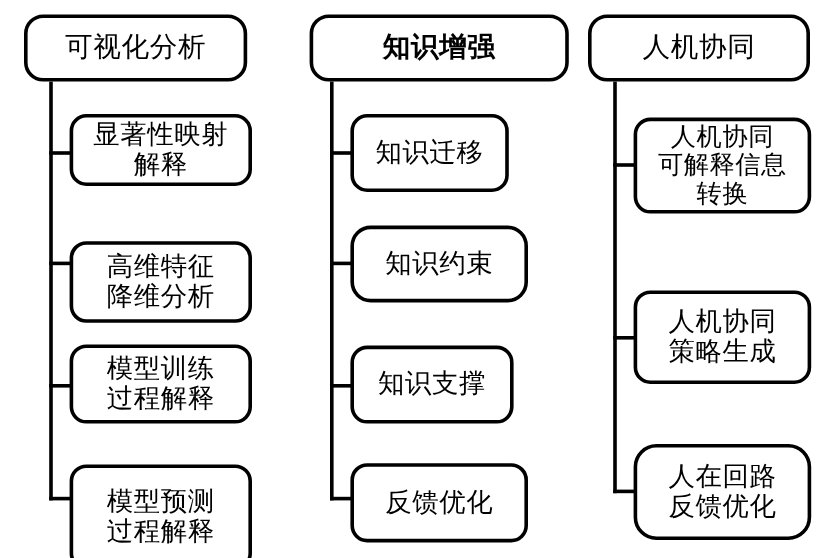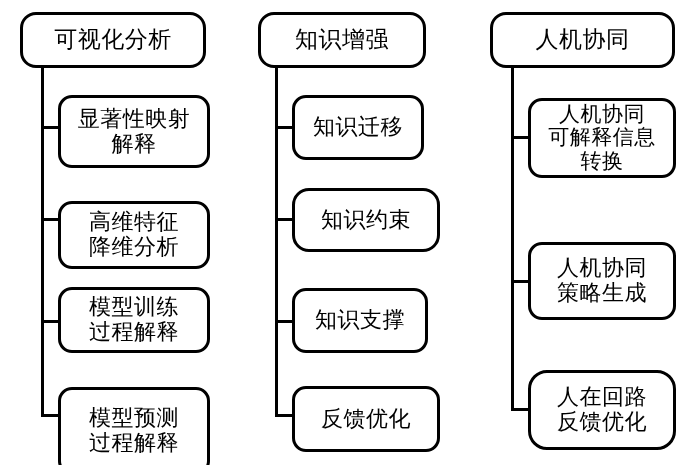--- a/index.html
+++ b/index.html
@@ -67,39 +67,39 @@
 
 <div id="diagram-root">
 
   <div class="column">
 
     <div class="node root" style="left:20px; top:12px; width:186px; height:56px;">可视化分析</div>
 
     <div class="trunk" style="left:41px; top:68px; height:349px;"></div>
 
     <div class="branch" style="left:41px; top:126px; width:19px;"></div>
-    <div class="node child" style="left:58px; top:95px; width:152px; height:73px;">显著性映射
+    <div class="node child" style="left:58px; top:95px; width:152px; height:60px;">显著性映射
 解释</div>
 
     <div class="branch" style="left:41px; top:218px; width:19px;"></div>
     <div class="node child" style="left:58px; top:185px; width:152px; height:68px;margin-top:16px;">高维特征
 降维分析</div>
 
     <div class="branch" style="left:41px; top:320px; width:19px;"></div>
     <div class="node child" style="left:58px; top:287px; width:152px; height:66px;">模型训练
 过程解释</div>
 
     <div class="branch" style="left:41px; top:414px; width:19px;"></div>
     <div class="node child" style="left:58px; top:387px; width:152px; height:88px;">模型预测
 过程解释</div>
   </div>
 
   <div class="column">
 
-    <div class="node root" style="left:258px; top:12px; width:168px; height:56px;">知识增强</div>
+    <div class="node root" style="left:258px; top:12px; width:216px; height:56px;font-weight:bold;">知识增强</div>
 
     <div class="trunk" style="left:275px; top:68px; height:349px;"></div>
 
     <div class="branch" style="left:275px; top:126px; width:19px;"></div>
     <div class="node child" style="left:292px; top:95px; width:132px; height:65px;">知识迁移</div>
 
     <div class="branch" style="left:275px; top:218px; width:19px;"></div>
     <div class="node child" style="left:292px; top:188px; width:148px; height:64px;border-radius:17px;">知识约束</div>
 
     <div class="branch" style="left:275px; top:320px; width:19px;"></div>

